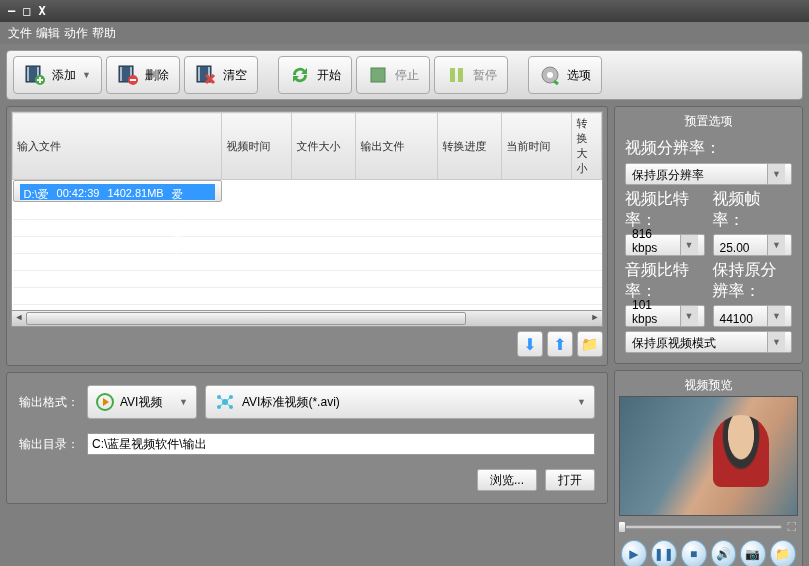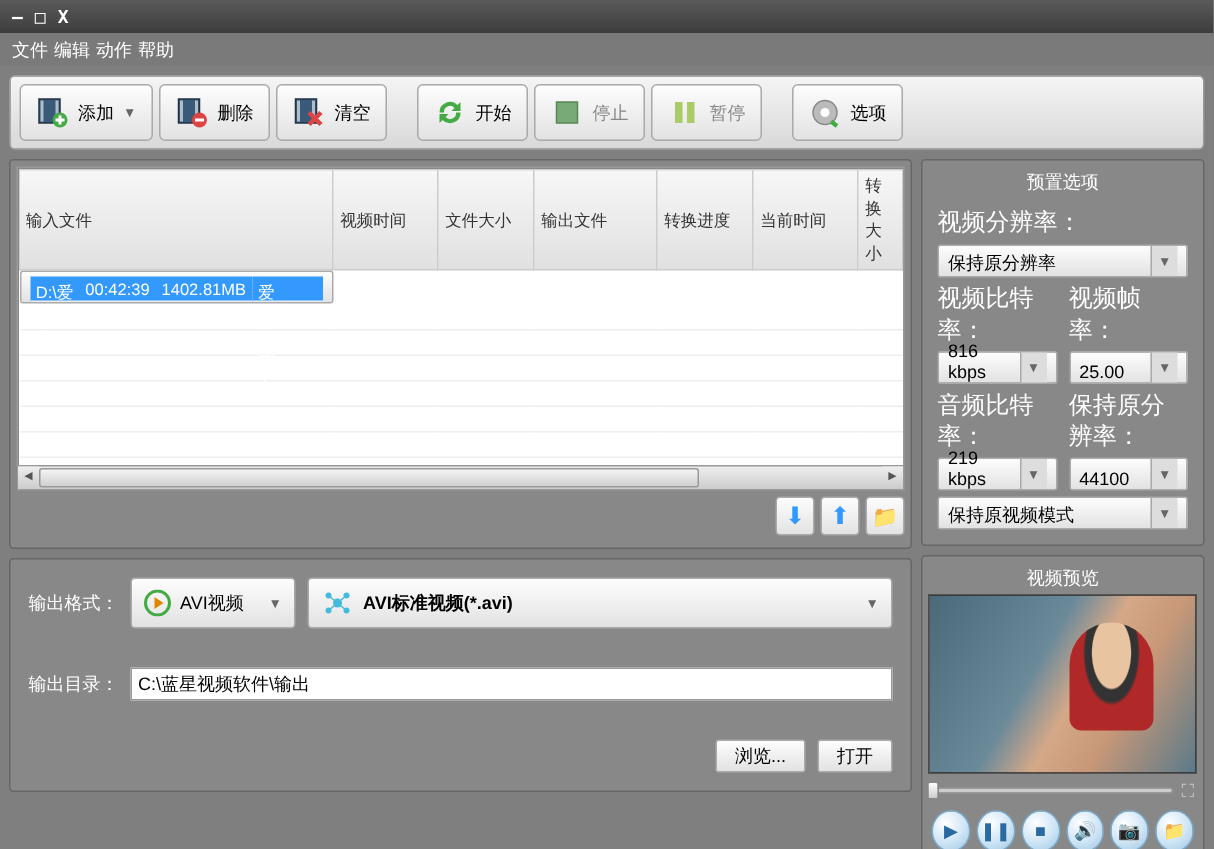--- a/index.html
+++ b/index.html
@@ -21,21 +21,21 @@
 .table-wrap{background:#fff;border:1px solid #999;height:200px;overflow:auto}
 table{width:100%;border-collapse:collapse}
 th{background:linear-gradient(#f7f7f7,#e0e0e0);border:1px solid #ccc;padding:3px 4px;text-align:left;font-weight:normal;color:#333;font-size:11px}
 td{border-bottom:1px solid #eee;padding:3px 4px;font-size:11px;height:17px}
 tr.sel td{background:#3399ff;color:#fff}
 .hscroll{height:16px;background:linear-gradient(#eee,#ccc);border:1px solid #999;border-top:none;position:relative}
 .hscroll-thumb{position:absolute;left:14px;top:1px;width:440px;height:13px;background:linear-gradient(#f5f5f5,#d0d0d0);border:1px solid #999;border-radius:2px}
 .hscroll-arrow{position:absolute;top:0;width:14px;height:15px;background:linear-gradient(#eee,#ccc);text-align:center;line-height:13px;font-size:9px;color:#555}
 .row-btns{display:flex;justify-content:flex-end;gap:4px;padding:4px 0}
 .iconbtn{width:26px;height:26px;background:linear-gradient(#fdfdfd,#e2e2e2);border:1px solid #aaa;border-radius:3px;display:flex;align-items:center;justify-content:center;cursor:pointer}
-.output-panel{background:#888;border:1px solid #666;border-radius:3px;padding:12px;display:flex;flex-direction:column;gap:26px}
+.output-panel{background:#888;border:1px solid #666;border-radius:3px;padding:12px;display:flex;flex-direction:column;gap:14px}
 .orow{display:flex;align-items:center;gap:8px}
 .olabel{color:#fff;width:60px}
 .fmt-box{background:linear-gradient(#fdfdfd,#e2e2e2);border:1px solid #aaa;border-radius:3px;height:34px;display:flex;align-items:center;padding:0 8px;gap:6px;cursor:pointer}
 .fmt1{width:110px}
 .fmt2{flex:1}
 .dd-arrow{margin-left:auto;color:#666;font-size:9px}
 .path-input{flex:1;height:22px;background:#fff;border:1px solid #999;padding:0 4px}
 .smallbtn{height:22px;padding:0 12px;background:linear-gradient(#fdfdfd,#e2e2e2);border:1px solid #aaa;border-radius:2px;cursor:pointer}
 .opt-body{background:#888;padding:6px;display:flex;flex-direction:column;gap:4px}
 .opt-label{color:#fff;font-size:16px}
@@ -276,21 +276,21 @@
           <span>
               <svg width="22" height="22">
                 <circle cx="11" cy="11" r="3" fill="#4bd"></circle>
                 <circle cx="5" cy="6" r="2" fill="#4bd"></circle>
                 <circle cx="17" cy="6" r="2" fill="#4bd"></circle>
                 <circle cx="5" cy="16" r="2" fill="#4bd"></circle>
                 <circle cx="17" cy="16" r="2" fill="#4bd"></circle>
                 <path d="M11 11L5 6M11 11l6-5M11 11l-6 5M11 11l6 5" stroke="#4bd"></path>
               </svg>
             </span>
-          <span style="font-weight:bold">AVI标准视频(*.avi)</span>
+          <span style="font-weight:normal">AVI标准视频(*.avi)</span>
           <span class="dd-arrow">▼</span>
         </div>
       </div>
       <div class="orow">
         <span class="olabel">输出目录：</span>
         <input class="path-input" value="C:\蓝星视频软件\输出" style="">
       </div>
       <div class="orow" style="justify-content:flex-end;gap:8px">
         <button class="smallbtn">浏览...</button>
         <button class="smallbtn">打开</button>
@@ -320,21 +320,21 @@
             <div class="sel">
                 <span>25.00</span>
                 <span class="dd-arrow">▼</span>
               </div>
           </div>
         </div>
         <div class="opt-row2">
           <div class="opt-col">
             <span class="opt-label">音频比特率：</span>
             <div class="sel">
-                <span>219 kbps</span>
+                <span>101 kbps</span>
                 <span class="dd-arrow">▼</span>
               </div>
           </div>
           <div class="opt-col">
             <span class="opt-label">保持原分辨率：</span>
             <div class="sel">
                 <span>44100</span>
                 <span class="dd-arrow">▼</span>
               </div>
           </div>

